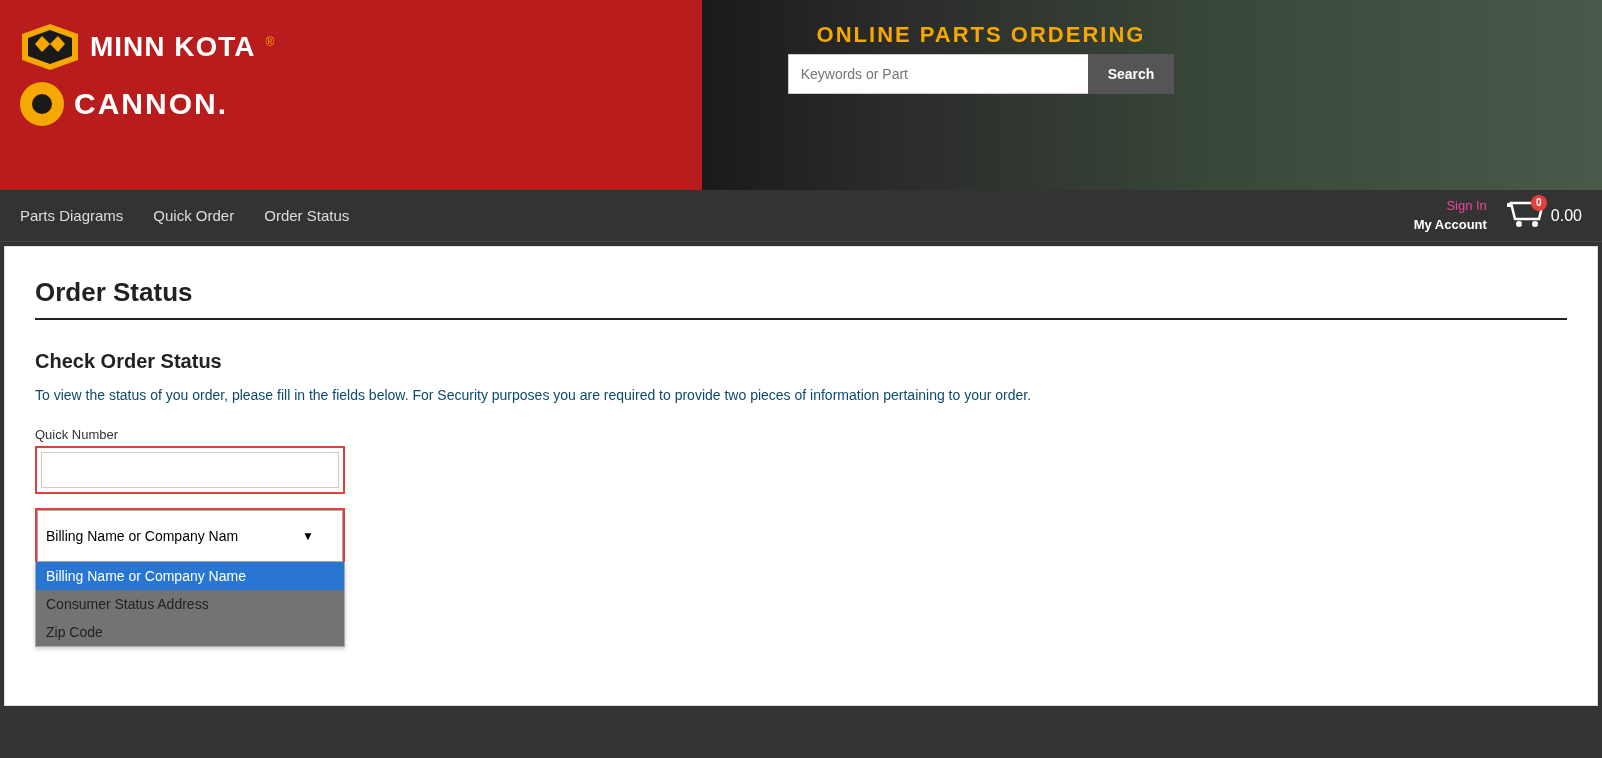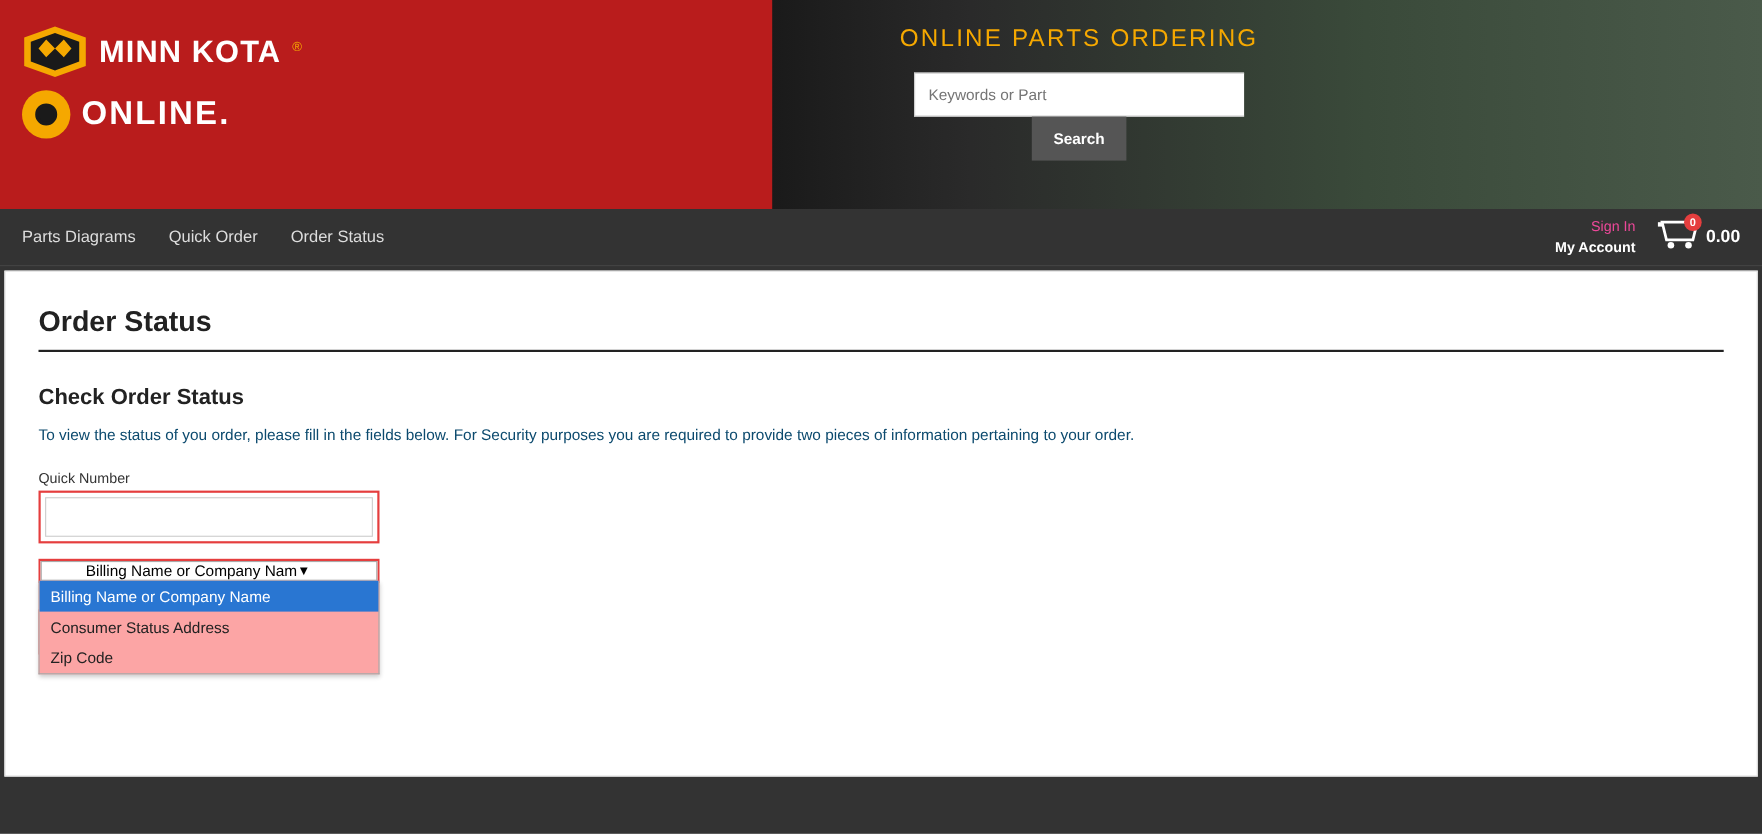--- a/index.html
+++ b/index.html
@@ -75,32 +75,31 @@
     .header-center {
       flex: 1;
       display: flex;
       flex-direction: column;
       align-items: center;
       z-index: 1;
     }
     .header-title {
       color: white;
       font-size: 22px;
-      font-weight: normal;
+      font-weight: bold;
       letter-spacing: 2px;
-      margin-bottom: 18px;
+      margin-bottom: 6px;
       text-transform: uppercase;
     }
     .header-title span {
       color: #f5a800;
     }
     .search-bar {
       display: flex;
       align-items: center;
-      flex-direction: column;
     }
     .search-input {
       width: 300px;
       height: 40px;
       border: 1px solid #ccc;
       border-right: none;
       padding: 0 12px;
       font-size: 14px;
       color: #999;
       background: white;
@@ -129,21 +128,21 @@
       width: 16px;
       height: 16px;
       font-size: 10px;
       display: flex;
       align-items: center;
       justify-content: center;
       font-weight: bold;
     }
     .cart-amount {
       font-size: 16px;
-      font-weight: bold;
+      font-weight: normal;
       color: white;
     }
 
     
     .navbar {
       background: #333;
       display: flex;
       align-items: center;
       padding: 0 20px;
       height: 52px;
@@ -246,36 +245,36 @@
 
     
     .dropdown-open-container {
       border: 2px solid #e53e3e;
       display: inline-block;
       width: 310px;
       position: relative;
     }
     .dropdown-trigger {
       width: 100%;
-      height: 18px;
+      height: 52px;
       border: 1px solid #aaa;
       padding: 0 28px 0 8px;
       font-size: 14px;
       background: white;
       cursor: pointer;
       display: flex;
       align-items: center;
-      justify-content: center;
+      justify-content: space-between;
     }
     .dropdown-list {
       position: absolute;
       top: 100%;
       left: -2px;
       width: calc(100% + 4px);
-      background: #fca5a5;
+      background: #737373;
       border: 1px solid #aaa;
       border-top: none;
       z-index: 100;
       box-shadow: 0 2px 4px rgba(0,0,0,0.2);
     }
     .dropdown-option {
       padding: 6px 10px;
       font-size: 14px;
       cursor: pointer;
       color: #222;
@@ -317,21 +316,21 @@
         <polygon points="30,8 52,16 52,34 30,42 8,34 8,16" fill="#1a1a1a"></polygon>
         <polygon points="15,22 22,14 30,22 38,14 45,22 38,30 30,22 22,30" fill="#f5a800"></polygon>
       </svg>
       <span class="logo-text-mk">MINN KOTA</span>
       <sup style="color:#f5a800;font-size:12px;vertical-align:super;margin-top:-10px;">®</sup>
     </div>
     <div class="logo-cannon">
       <div class="cannon-circle">
         <div class="cannon-inner"></div>
       </div>
-      <span class="logo-text-cannon">ONLINE.</span>
+      <span class="logo-text-cannon">CANNON.</span>
     </div>
   </div>
 
   <div class="header-center">
     <div class="header-title">
       <span>ONLINE PARTS ORDERING</span>
     </div>
     <div class="search-bar">
       <input class="search-input" type="text" placeholder="Keywords or Part" style="">
       <button class="search-btn">Search</button>

